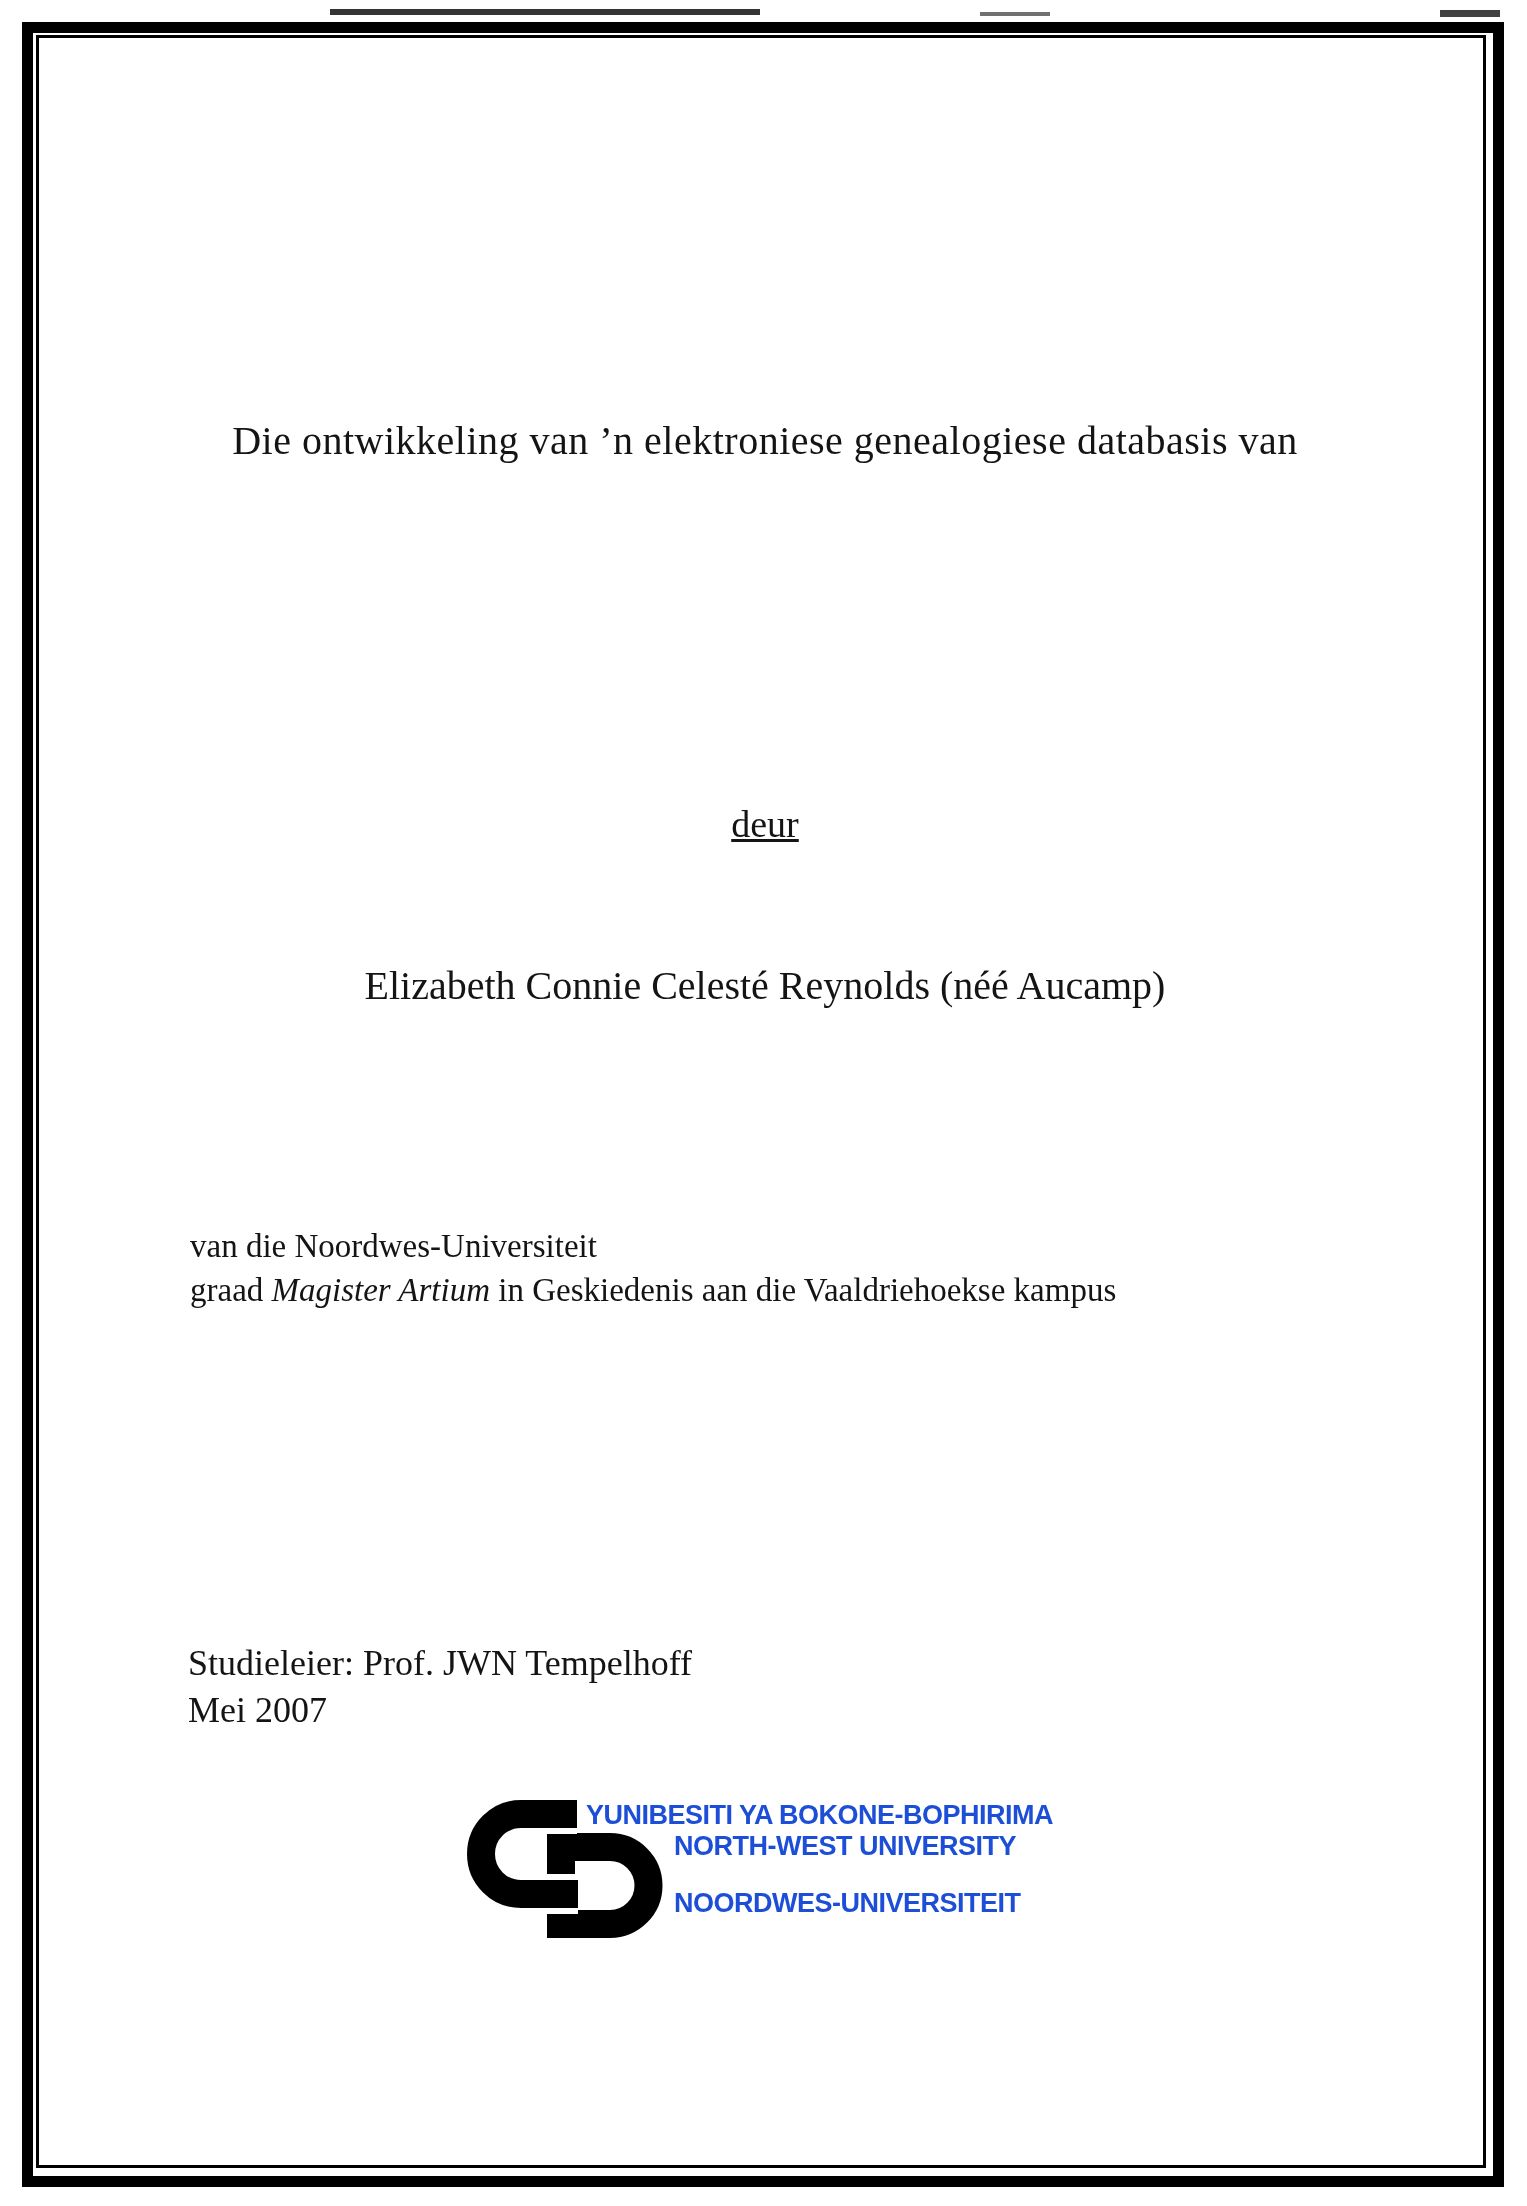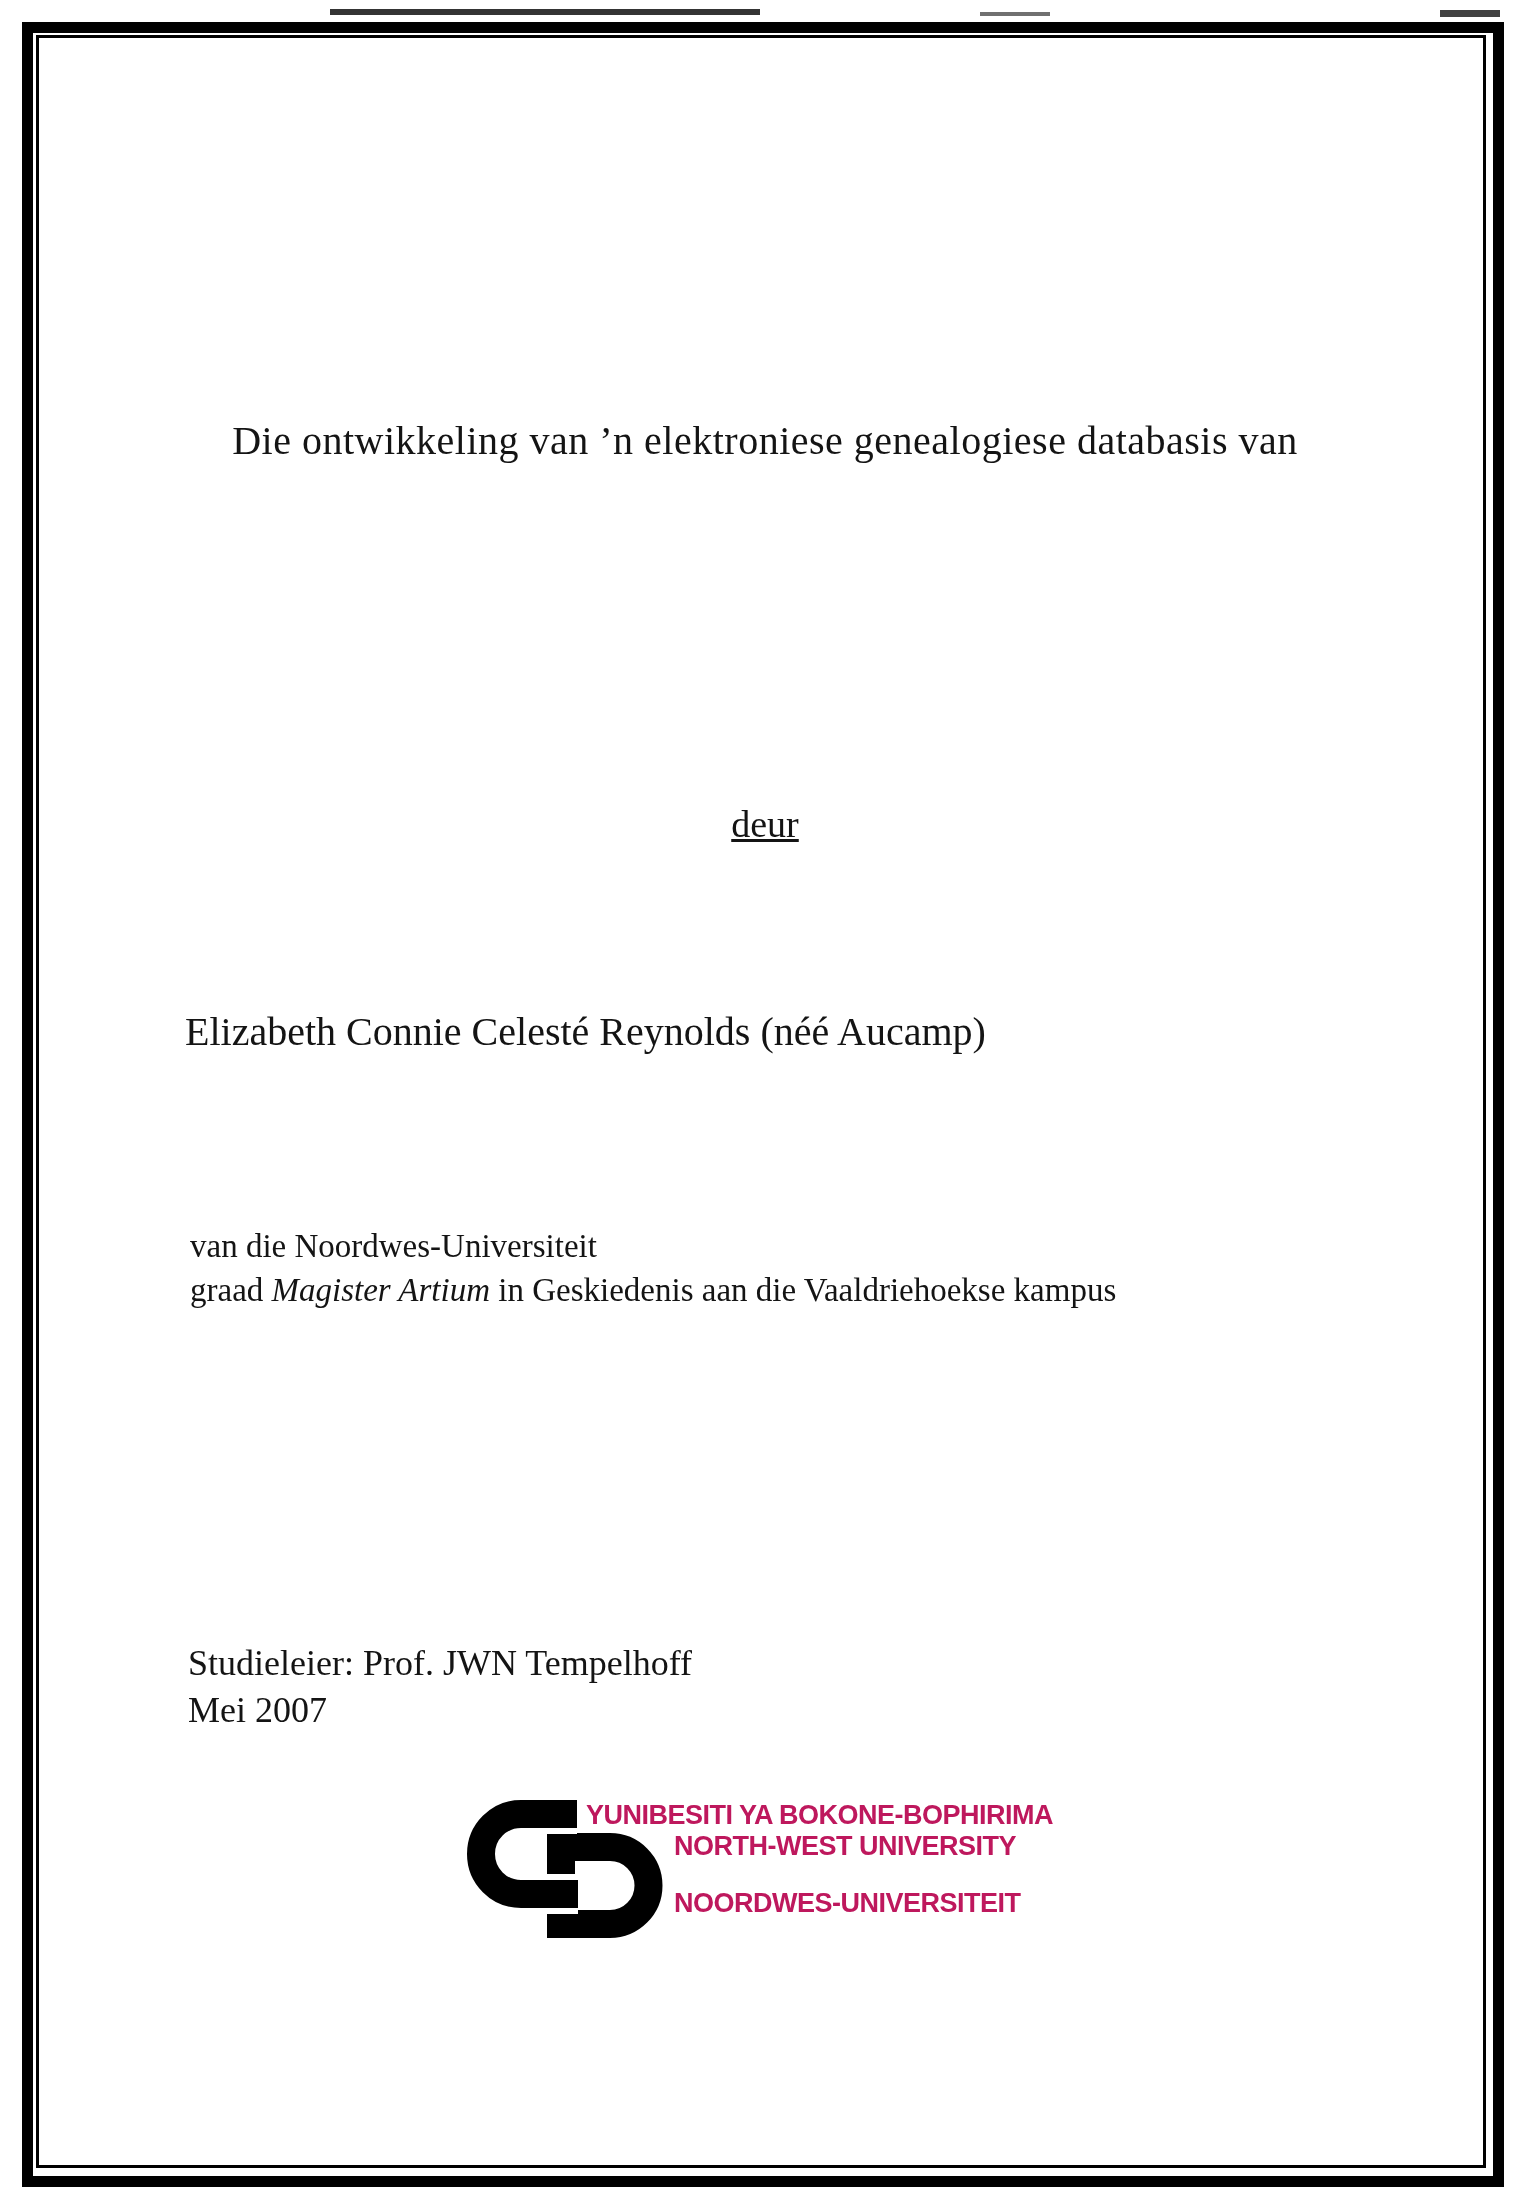--- a/index.html
+++ b/index.html
@@ -37,21 +37,22 @@
   }
   .byline {
     position: absolute;
     left: 185px; top: 802px; width: 1160px;
     text-align: center;
     font-size: 38px;
     text-decoration: underline;
   }
   .author {
     position: absolute;
-    left: 185px; top: 1008px; width: 1160px;
+    left: 185px; top: 962px; width: 1160px;
+    text-align: center;
     font-size: 40px;
   }
   .statement {
     position: absolute;
     left: 190px; top: 1224px; width: 1156px;
     font-size: 33px;
     line-height: 44px;
   }
   .statement .line-justify {
     text-align: justify;
@@ -69,21 +70,21 @@
     left: 465px; top: 1798px;
     width: 200px; height: 142px;
   }
   .logo-text {
     position: absolute;
     font-family: "Liberation Sans", sans-serif;
     font-weight: 700;
     font-size: 27px;
     letter-spacing: -0.5px;
     white-space: nowrap;
-    color: #be185d;
+    color: #1d4ed8;
   }
   .logo-line1 { left: 586px; top: 1800px; }
   .logo-line2 { left: 674px; top: 1831px; }
   .logo-line3 { left: 674px; top: 1860px; margin-top: 28px; }
 </style>
 </head>
 <body>
 
 <div class="page">
 

